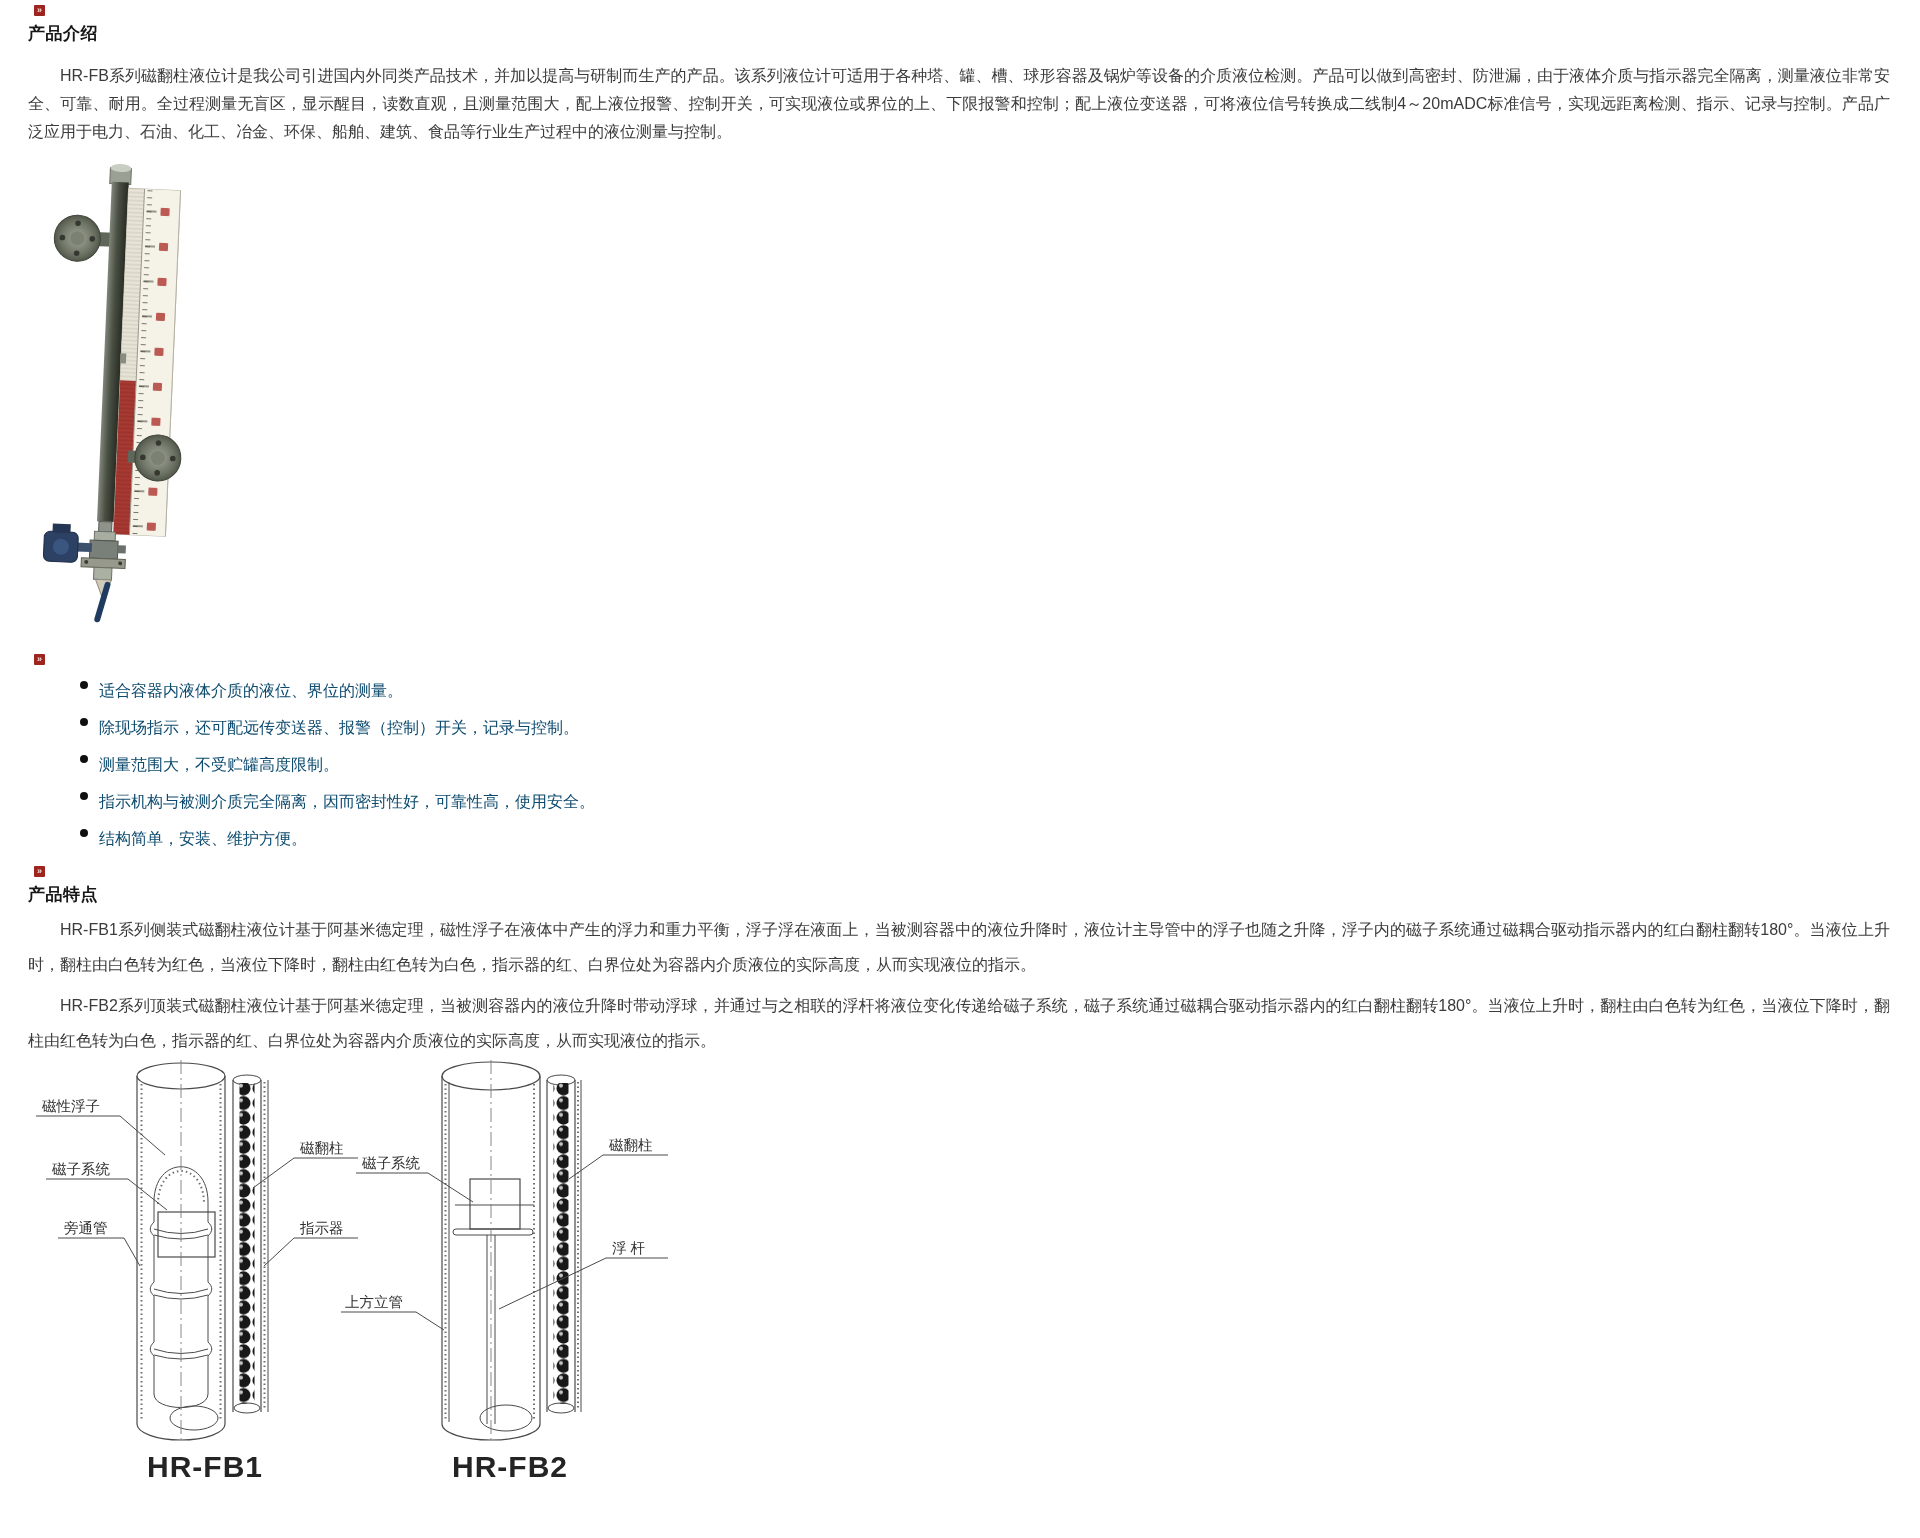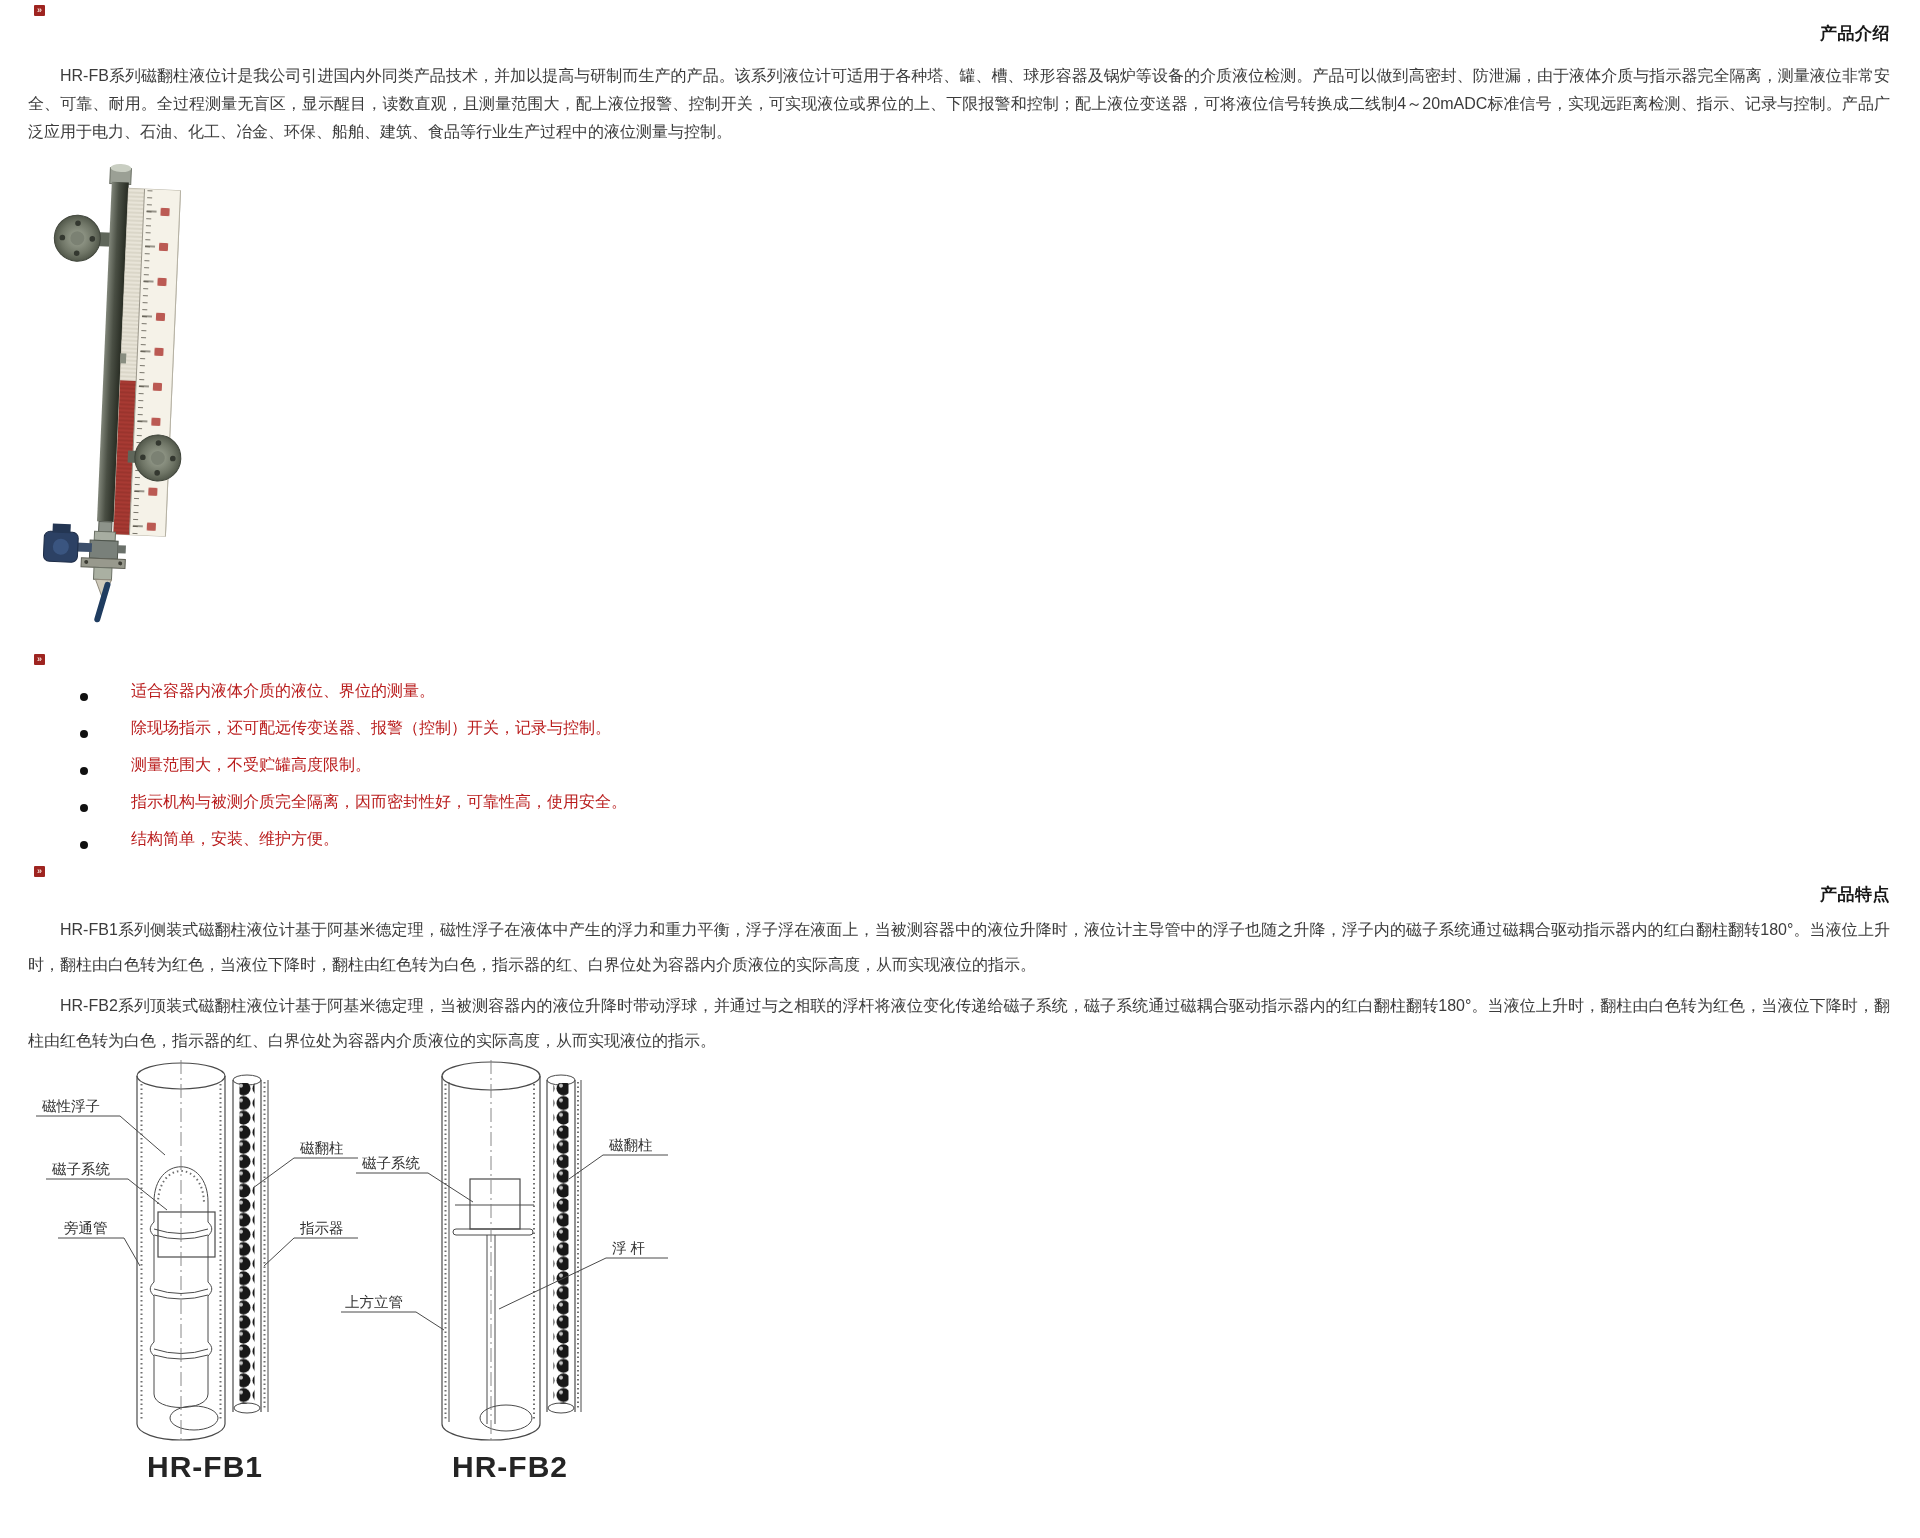--- a/index.html
+++ b/index.html
@@ -7,29 +7,29 @@
   .page {
     width:1920px; height:1538px; background:#fff; overflow:hidden; position:relative;
     font-family:"Liberation Sans","DejaVu Sans",sans-serif; color:#3b3b3b;
     padding:5px 30px 0 28px;
   }
   .sec-icon {
     width:11px; height:11px; background:#9e2420; border-radius:1px; margin-left:6px;
     display:flex; align-items:center; justify-content:center;
     color:#f4ddd6; font-size:9px; font-weight:bold; line-height:1;
   }
-  h2.sec-title { font-size:17px; font-weight:bold; color:#171717; margin-top:6px; letter-spacing:.5px;text-align:right; }
+  h2.sec-title { font-size:17px; font-weight:bold; color:#171717; margin-top:6px; letter-spacing:.5px; }
   p.body {
     font-size:16px; line-height:28px; margin-top:17px; color:#3b3b3b;
     text-align:justify; text-indent:2em;
   }
   p.body.wide { line-height:35px; margin-top:6px; }
   .photo { width:190px; height:480px; margin:12px 0 0 12px; }
   ul.features { list-style:none; margin:16px 0 0 52px; }
-  ul.features li { font-size:16px; line-height:20px; margin-bottom:17px; display:flex; align-items:flex-end; color:#b91c1c;gap:32px; }
+  ul.features li { font-size:16px; line-height:20px; margin-bottom:17px; display:flex; align-items:flex-start; color:#0c4a6e; }
   .dot { width:8px; height:8px; border-radius:50%; background:#101010; margin-right:11px; flex:none; }
   .diagrams { position:relative; height:455px; margin-top:-6px; }
   svg text { font-family:"Liberation Sans","DejaVu Sans",sans-serif; }
   .dlabel   { font-size:14.5px; fill:#303030; }
   .dcaption { font-size:30px; font-weight:bold; fill:#242424; letter-spacing:1px; }
   .dline  { stroke:#4a4a4a; stroke-width:1.2; fill:none; }
   .dthin  { stroke:#4a4a4a; stroke-width:1; fill:none; }
   .ddots  { stroke:#6f6f6f; stroke-width:2; fill:none; stroke-dasharray:1.5 3; }
   .dcenter{ stroke:#7a7a7a; stroke-width:.9; fill:none; stroke-dasharray:14 4 2 4; }
   .leader { stroke:#4a4a4a; stroke-width:1; fill:none; }

